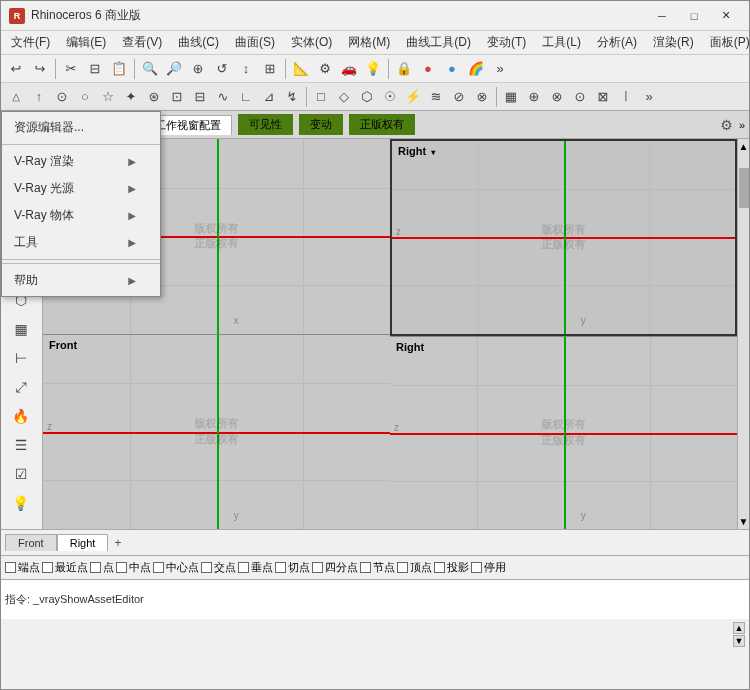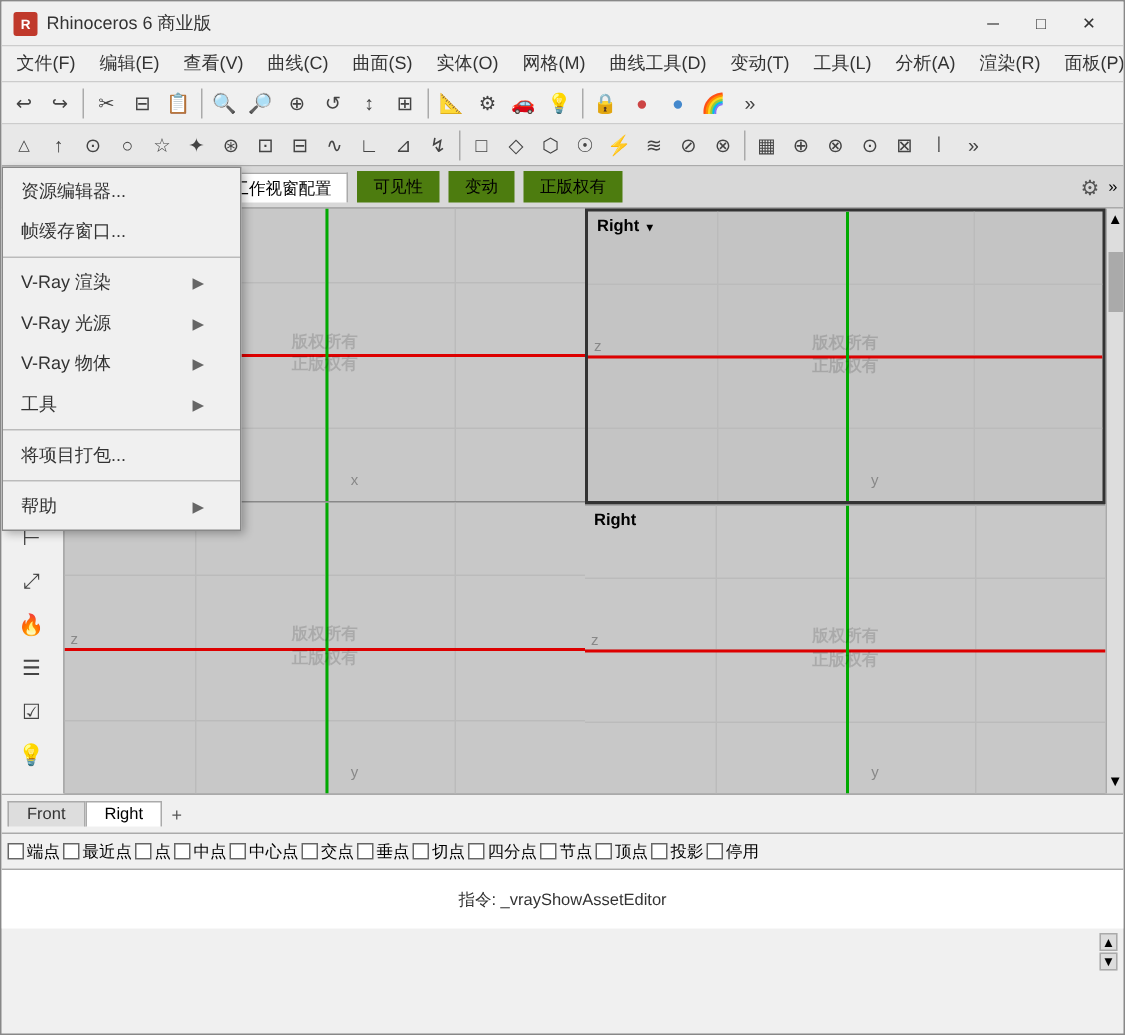--- a/index.html
+++ b/index.html
@@ -176,21 +176,21 @@
       display: flex; align-items: center; justify-content: center;
     }
 
     
     .cmd-area {
       height: 40px;
       background: #fff;
       border-top: 1px solid #aaa;
       padding: 2px 4px;
       display: flex;
-      flex-direction: row;
+      flex-direction: column;
       justify-content: space-around;
     }
     .cmd-line {
       font-size: 11px;
       color: #333;
       display: flex; align-items: center;
     }
     .cmd-input {
       border: none; outline: none;
       font-size: 11px;
@@ -621,44 +621,38 @@
       <div style="width:12px;height:12px;background:#ddd;border:1px solid #aaa;display:flex;align-items:center;justify-content:center;font-size:9px;cursor:pointer;">▲</div>
       <div style="width:12px;height:12px;background:#ddd;border:1px solid #aaa;display:flex;align-items:center;justify-content:center;font-size:9px;cursor:pointer;">▼</div>
     </div>
   </div>
 
   <div class="dropdown-overlay">
     <div class="dropdown-menu">
       <div class="dd-item">
         <span>资源编辑器...</span>
       </div>
-      <div class="dd-item">
-        <span>帧缓存窗口...</span>
-      </div>
       <div class="dd-sep"></div>
       <div class="dd-item">
         <span>V-Ray 渲染</span>
         <span class="dd-arrow">▶</span>
       </div>
       <div class="dd-item">
         <span>V-Ray 光源</span>
         <span class="dd-arrow">▶</span>
       </div>
       <div class="dd-item">
         <span>V-Ray 物体</span>
         <span class="dd-arrow">▶</span>
       </div>
       <div class="dd-item">
         <span>工具</span>
         <span class="dd-arrow">▶</span>
       </div>
       <div class="dd-sep"></div>
-      <div class="dd-item">
-        <span>将项目打包...</span>
-      </div>
       <div class="dd-sep"></div>
       <div class="dd-item">
         <span>帮助</span>
         <span class="dd-arrow">▶</span>
       </div>
     </div>
   </div>
 
 </div>
 

